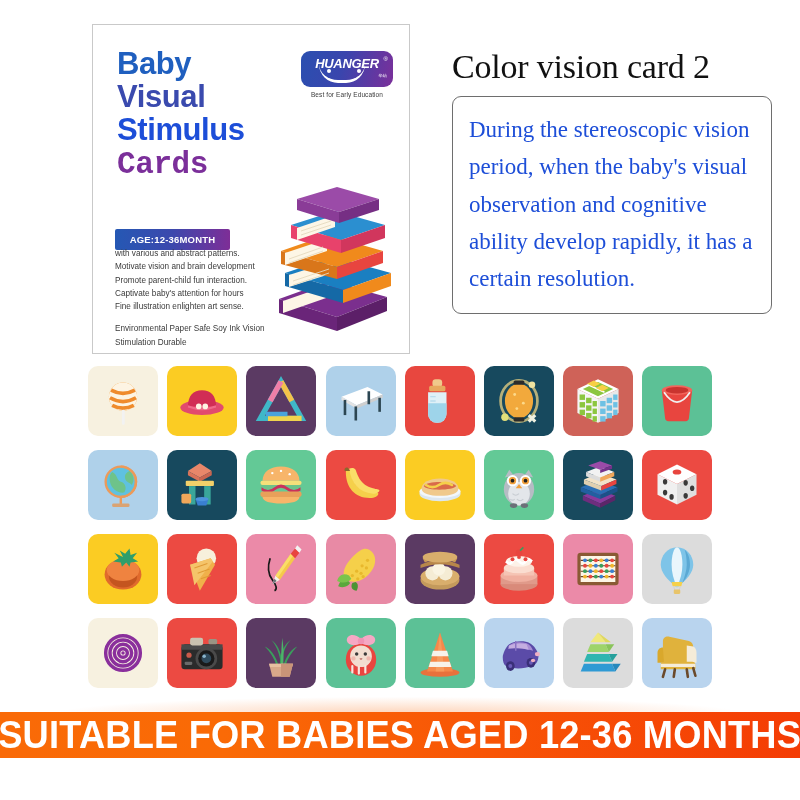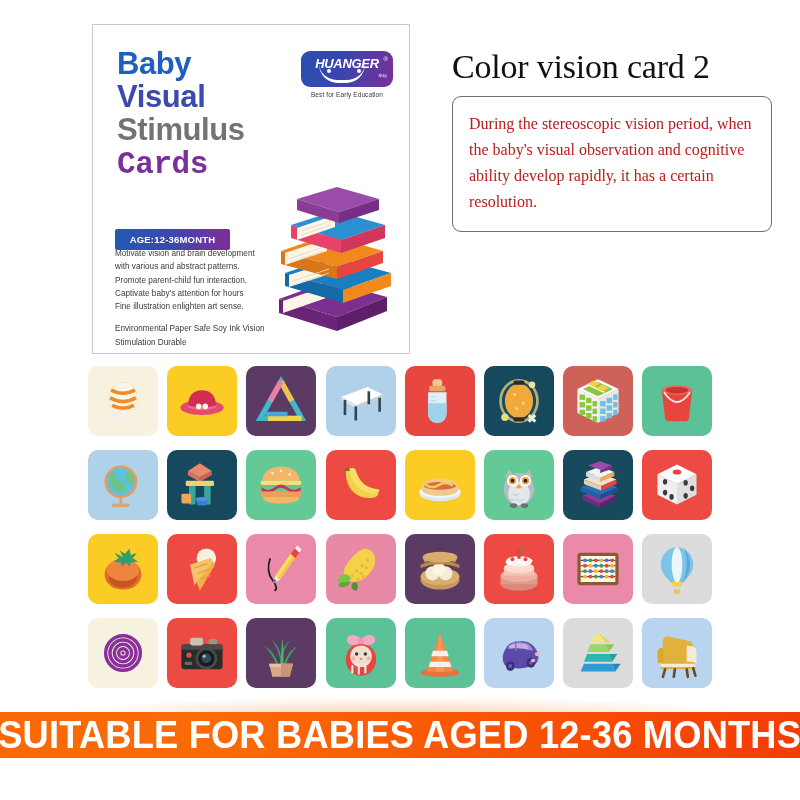--- a/index.html
+++ b/index.html
@@ -40,21 +40,21 @@
     top: 22px;
     width: 200px;
     font-size: 31px;
     font-weight: bold;
     line-height: 1.07;
     letter-spacing: -0.4px;
   }
   #package-title .ln { display: block; white-space: nowrap; }
   .g1 { color: #1f5fbf; }
   .g3 { color: #3a4aae; }
-  .g4 { color: #737373; }
+  .g4 { color: #1d4ed8; }
   .g5 { color: #7b2f9a; font-family: Liberation Mono, monospace; }
 
   
   #logo-wrap {
     position: absolute;
     right: 16px;
     top: 26px;
     width: 92px;
     text-align: center;
   }
@@ -171,23 +171,23 @@
     margin-top: 10px;
     width: 320px;
     box-sizing: border-box;
     border: 1px solid #6e6e6e;
     border-radius: 9px;
     padding: 14px 16px 16px 16px;
     background: #ffffff;
   }
   #desc-text {
     font-family: "Liberation Serif", serif;
-    font-size: 16px;
+    font-size: 23px;
     line-height: 1.62;
-    color: #b91c1c;
+    color: #1d4ed8;
   }
 
   
   #card-grid {
     position: absolute;
     left: 88px;
     top: 366px;
     width: 624px;
     display: grid;
     grid-template-columns: repeat(8, 70px);
@@ -259,22 +259,22 @@
         <div id="logo-eye-l"></div>
         <div id="logo-eye-r"></div>
         <div id="logo-smile"></div>
       </div>
       <div id="logo-tagline">Best for Early Education</div>
     </div>
 
     <div id="age-badge">AGE:12-36MONTH</div>
 
     <div id="package-body">
+      <p>with various and abstract patterns.</p>
       <p>Motivate vision and brain development</p>
-      <p>with various and abstract patterns.</p>
       <p>Promote parent-child fun interaction.</p>
       <p>Captivate baby's attention for hours</p>
       <p>Fine illustration enlighten art sense.</p>
       <p class="para-gap">Environmental Paper Safe Soy Ink Vision</p>
       <p>Stimulation Durable</p>
     </div>
 
     <svg id="books-illo" viewBox="0 0 128 158">
 
       <polygon points="12,118 62,100 120,116 70,136" fill="#7b2f8e"></polygon>

